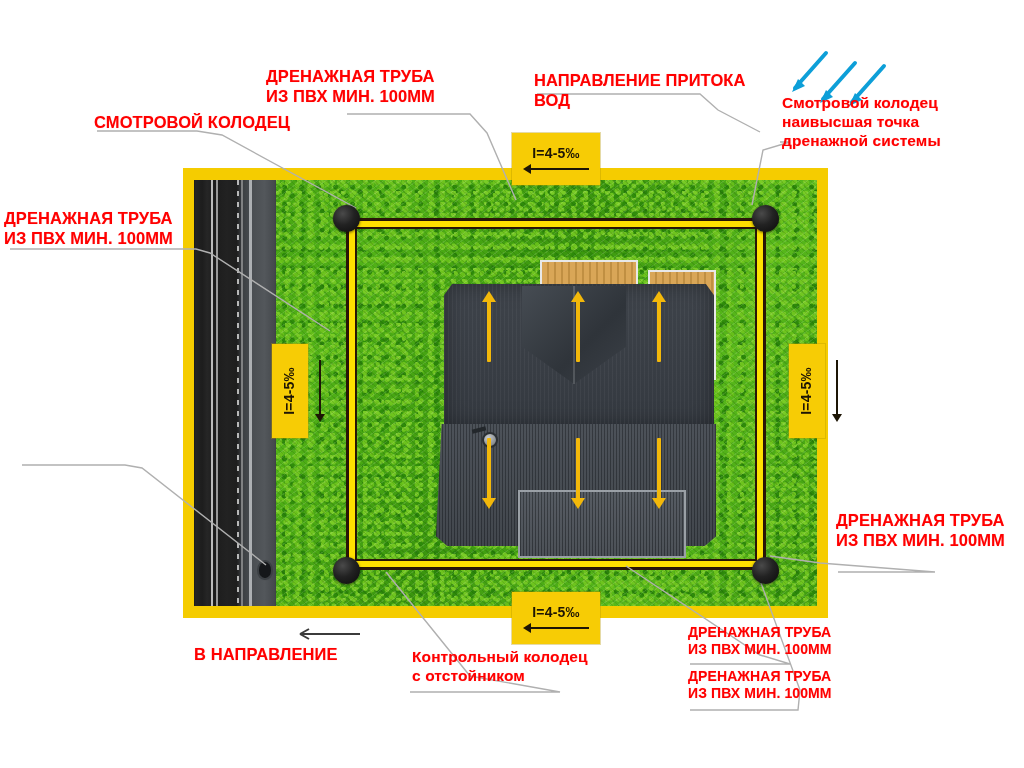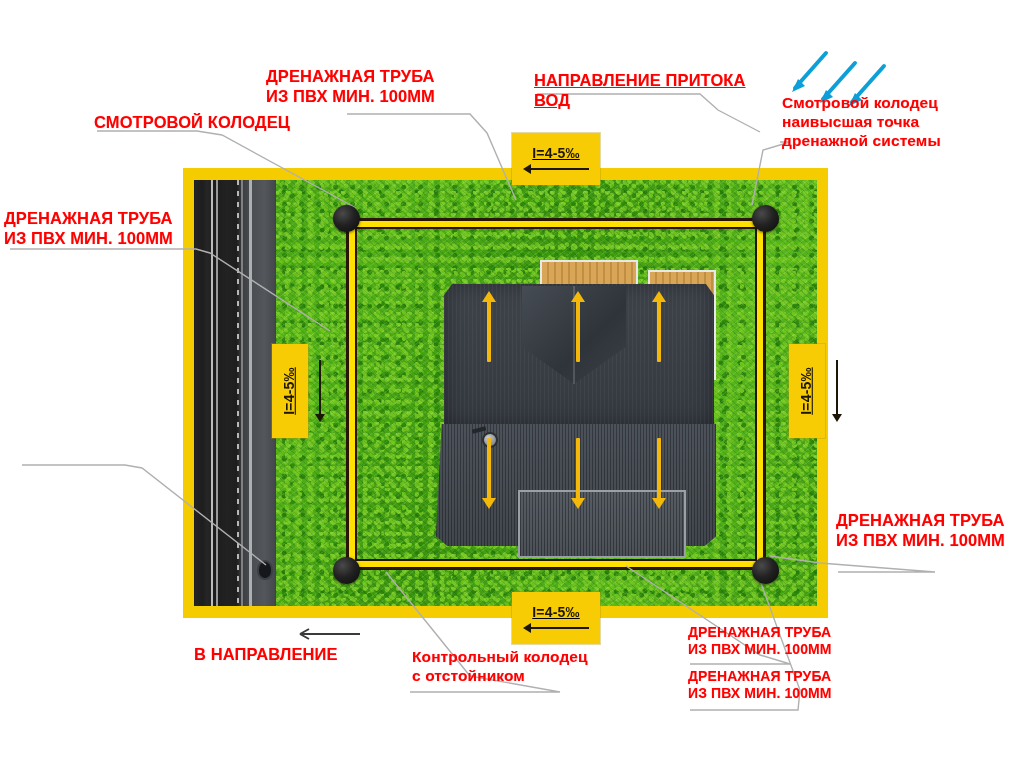--- a/index.html
+++ b/index.html
@@ -171,21 +171,20 @@
   }
   .flow-arrow.up b{top:-9px;border-bottom:11px solid #f3b80a;}
   .flow-arrow.down b{bottom:-9px;border-top:11px solid #f3b80a;}
 
   
   .slope{
     position:absolute;background:#f7cc05;
     display:flex;align-items:center;justify-content:center;
     box-shadow:0 0 0 1px rgba(180,150,0,.35);
     z-index:9;
-    text-decoration:underline;
   }
   .slope .sl-txt{
     color:#1d1505;font-weight:700;font-size:14px;letter-spacing:.2px;
     white-space:nowrap;
   }
   .slope-h{width:88px;height:52px;flex-direction:column;gap:3px;}
   .slope-h .sl-txt{font-size:14px;}
   .slope-v{width:36px;height:94px;flex-direction:row;gap:3px;}
   .slope-v .sl-txt{transform:rotate(-90deg);font-size:14px;}
 
@@ -212,21 +211,21 @@
     line-height:1.22;
     white-space:pre-line;
     text-shadow:0 0 1px rgba(255,0,0,.25);
   }
   .label.caps{font-size:16.5px;letter-spacing:.1px;}
   .label.mixed{font-size:15.5px;letter-spacing:.1px;}
   .label.small{font-size:14px;letter-spacing:.1px;}
 
   .lbl-drain-top{left:266px;top:66px;}
   .lbl-manhole-top{left:94px;top:112px;}
-  .lbl-inflow{left:534px;top:70px;text-decoration:underline;}
+  .lbl-inflow{left:534px;top:70px;}
   .lbl-manhole-high{left:782px;top:94px;}
   .lbl-drain-left{left:4px;top:208px;}
   .lbl-storm-well{left:18px;top:385px;}
   .lbl-drain-right{left:836px;top:510px;}
   .lbl-sewer{left:194px;top:644px;}
   .lbl-control-well{left:412px;top:648px;}
   .lbl-drain-b1{left:688px;top:624px;}
   .lbl-drain-b2{left:688px;top:668px;}
 
   

